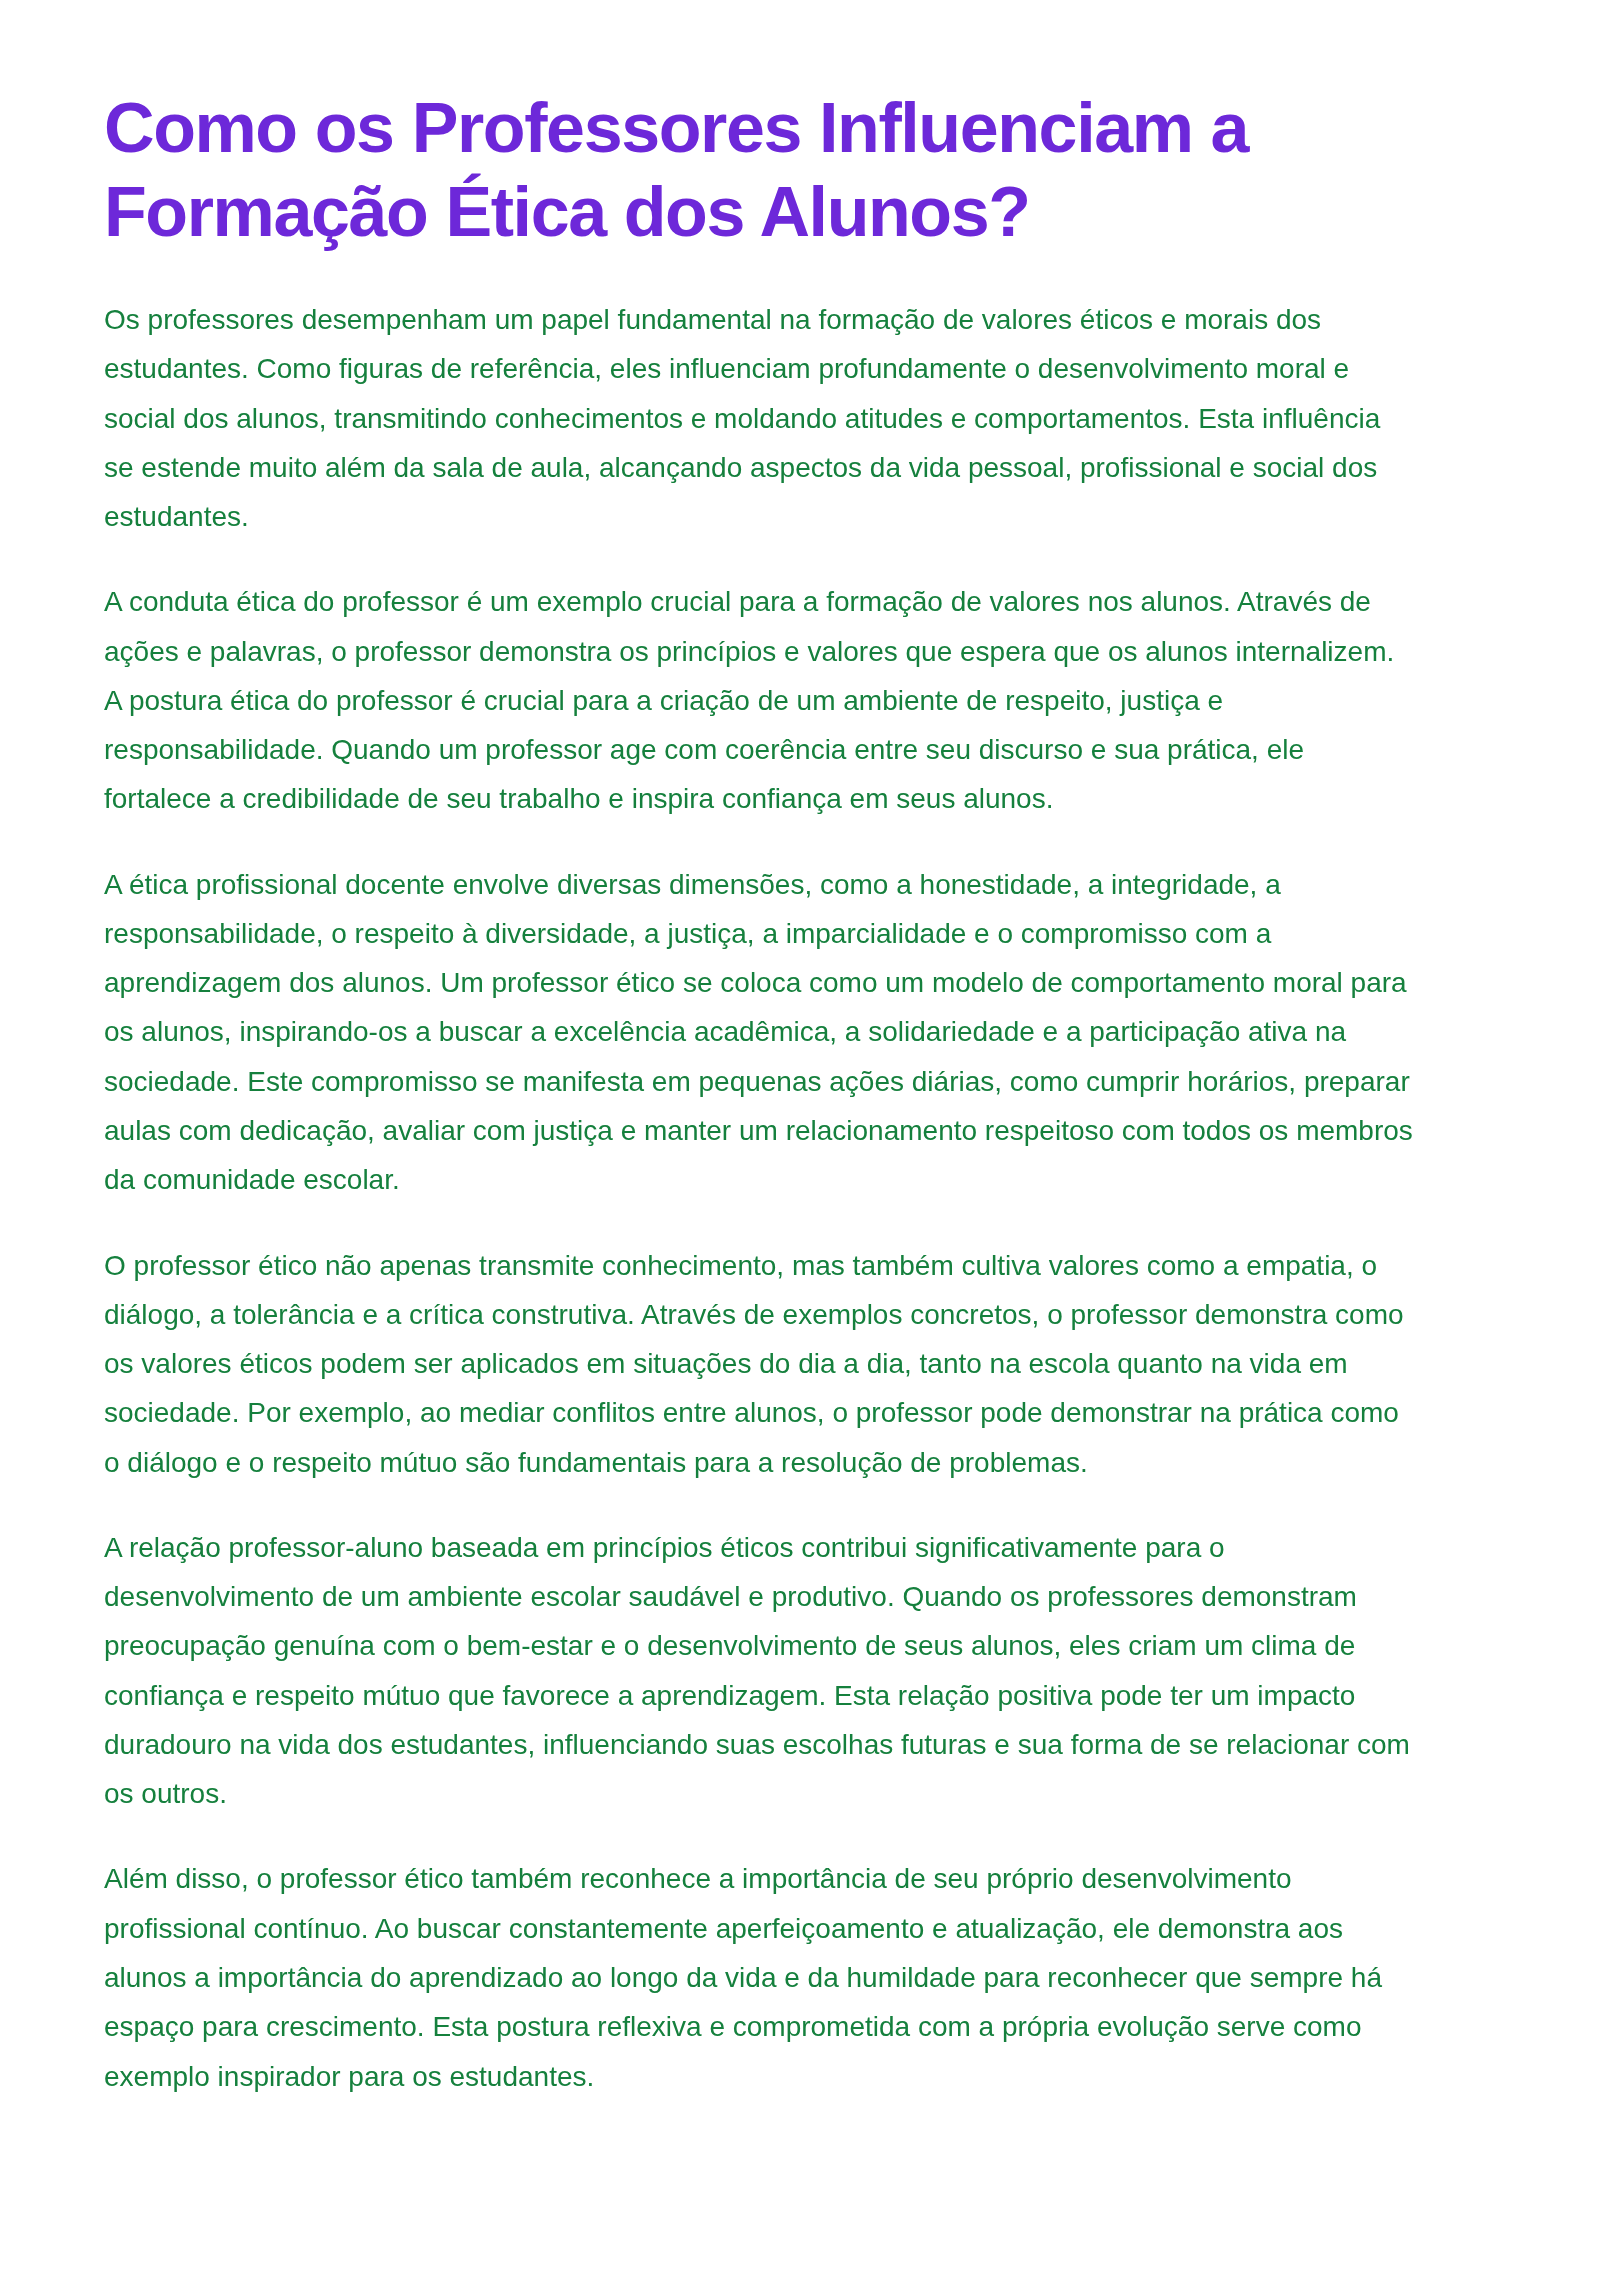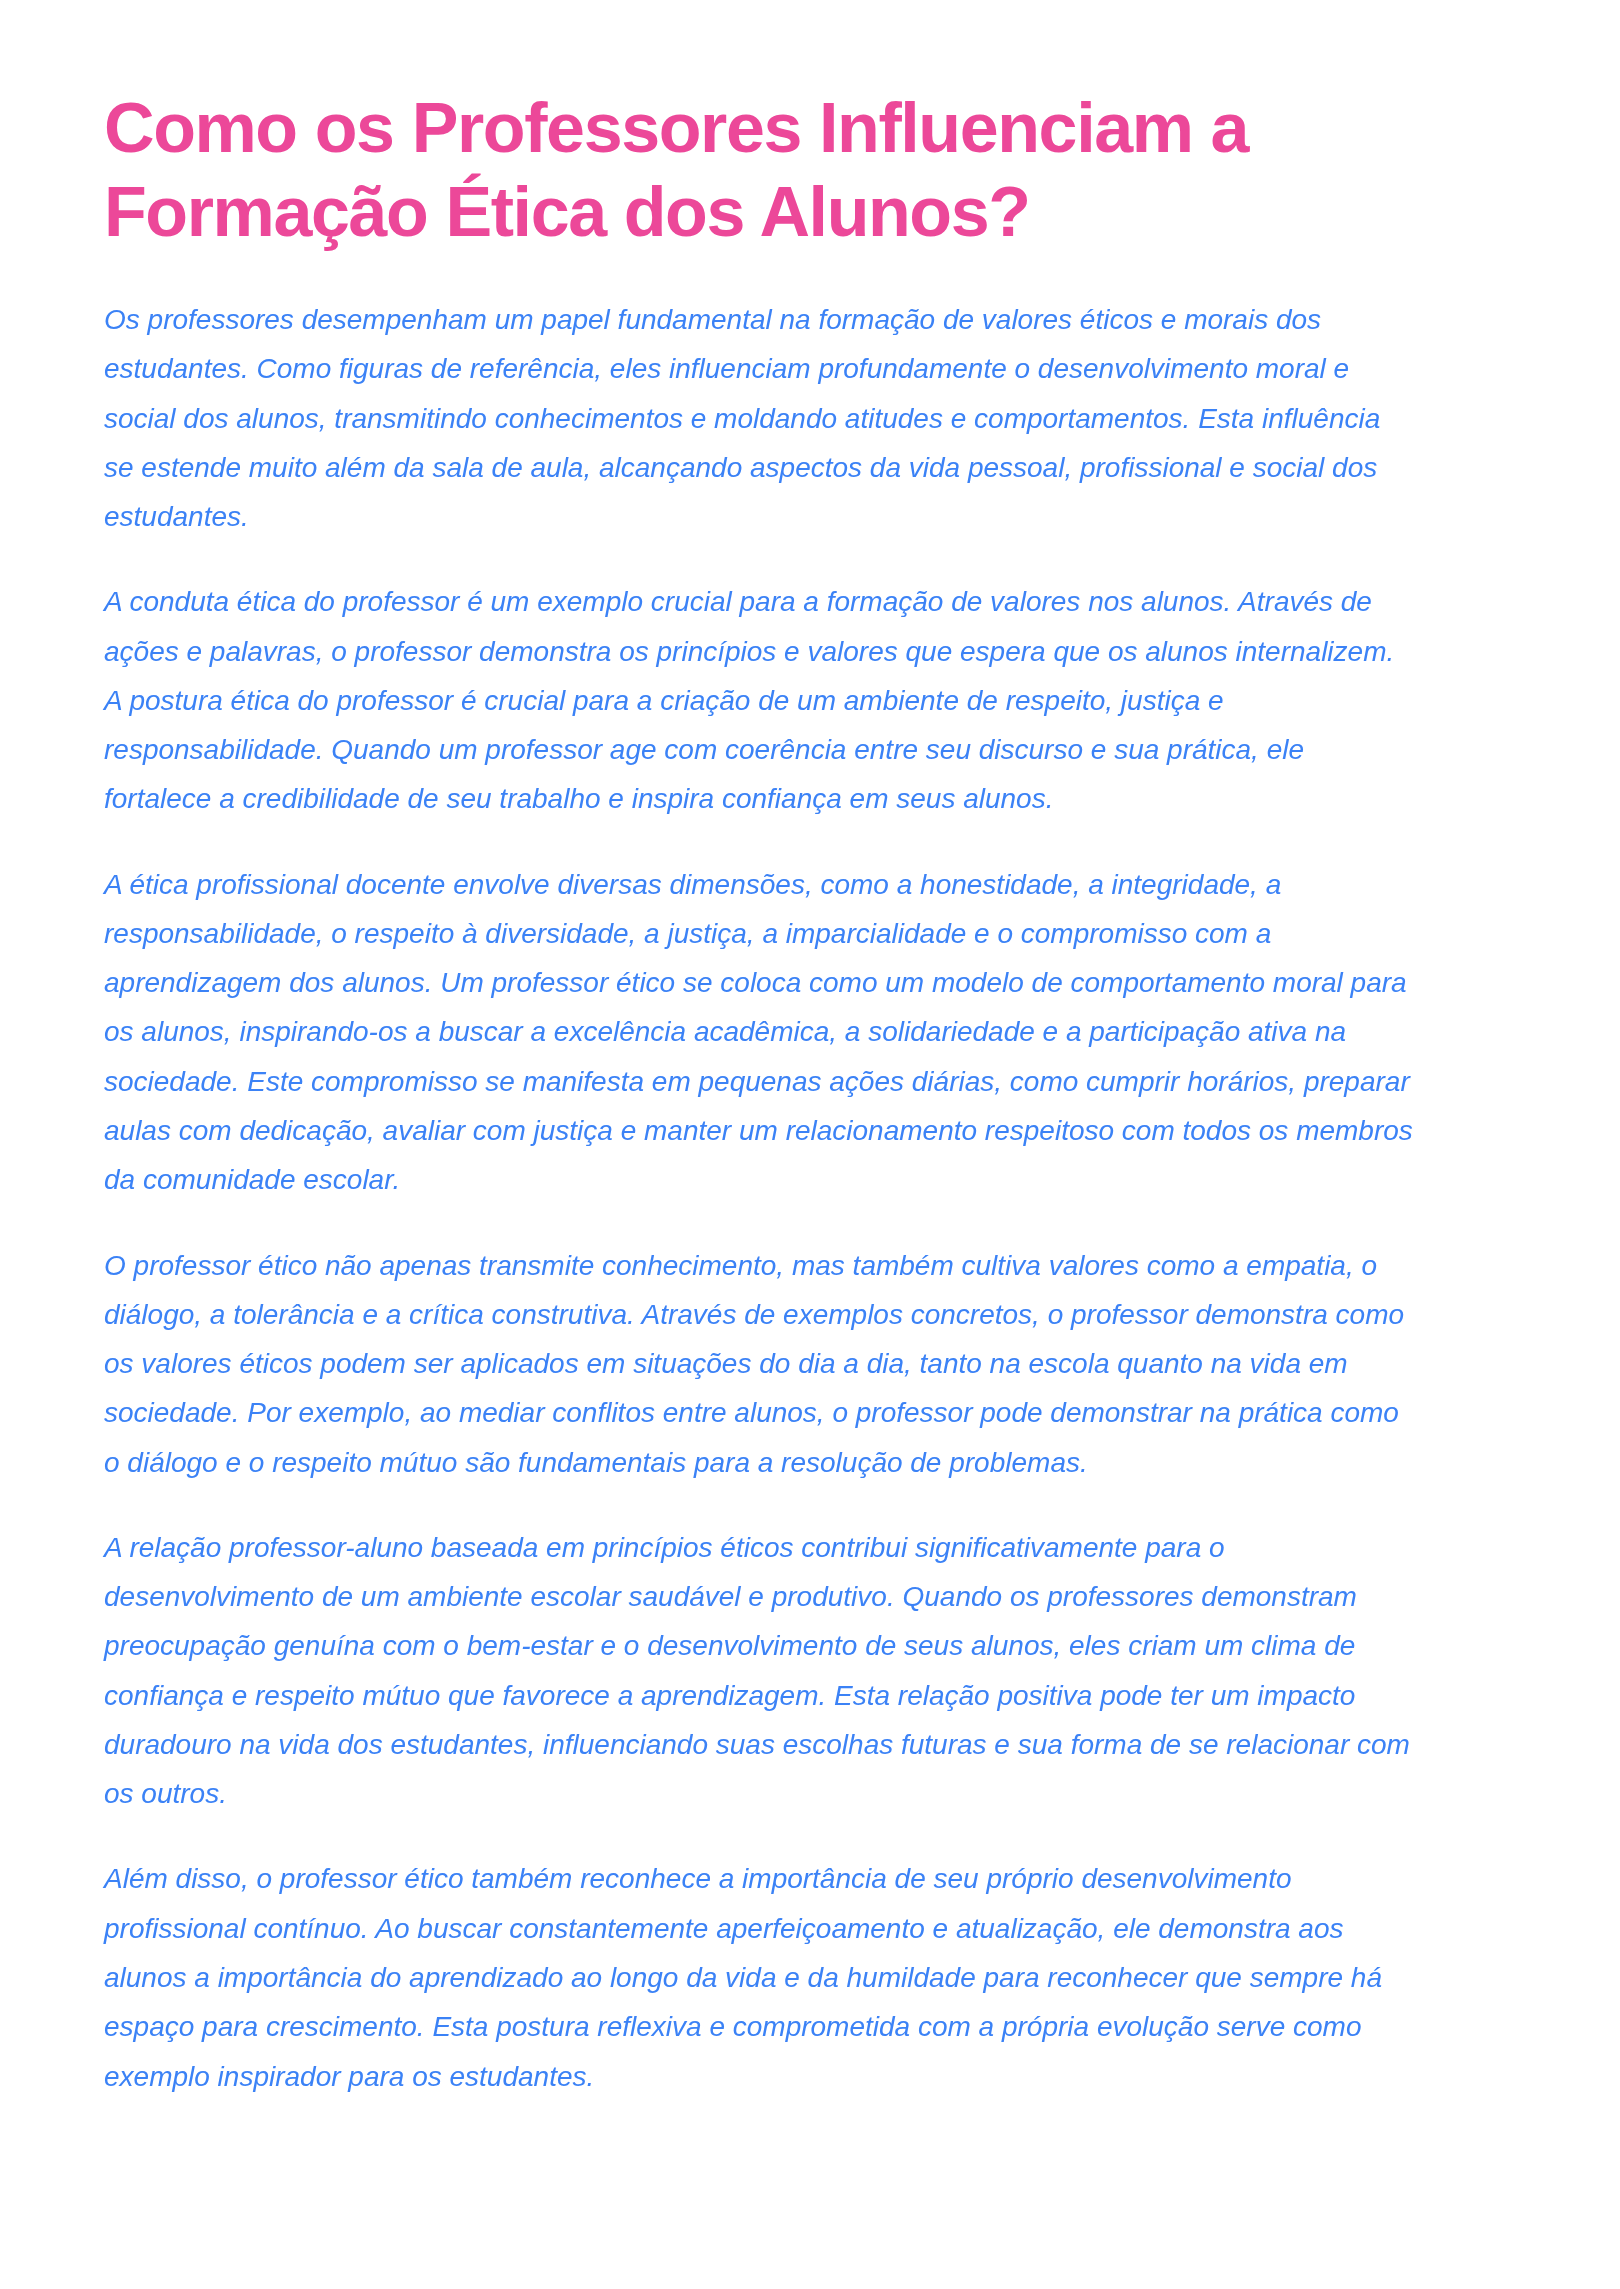--- a/index.html
+++ b/index.html
@@ -24,29 +24,28 @@
   .article {
     width: 100%;
     max-width: 1413px;
   }
   h1.article-title {
     margin: 0 0 41px 0;
     font-size: 70px;
     line-height: 1.2;
     font-weight: 700;
     letter-spacing: -0.02em;
-    color: #ec4899;
+    color: #6d28d9;
   }
   p.article-paragraph {
     margin: 0 0 36px 0;
     font-size: 28px;
     line-height: 1.76;
     font-weight: 400;
-    color: #3b82f6;
-    font-style: italic;
+    color: #15803d;
   }
   p.article-paragraph:last-child {
     margin-bottom: 0;
   }
 </style>
 </head>
 <body>
 
 <div class="page">
   <main class="article">

